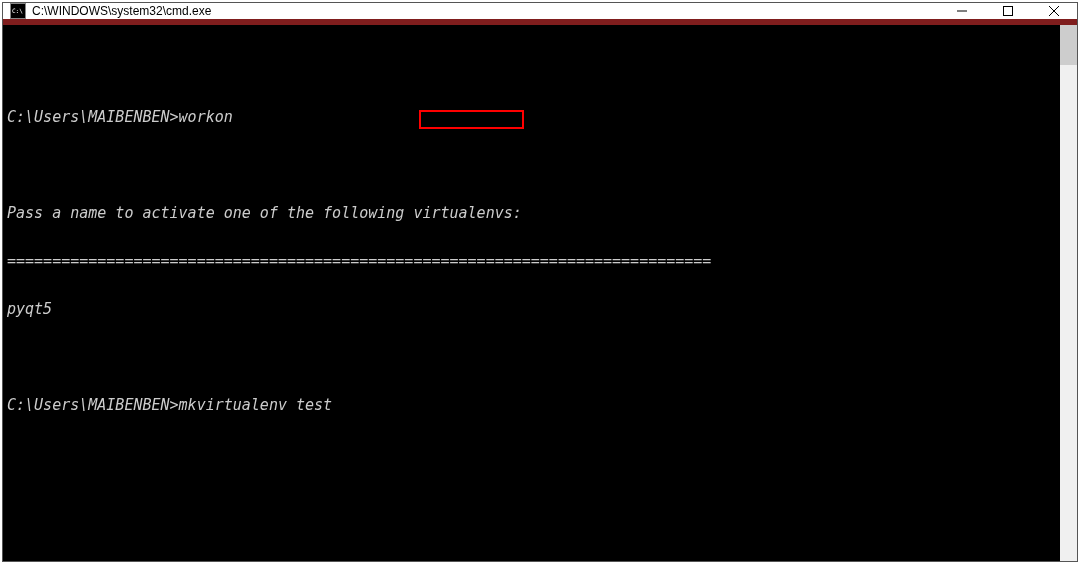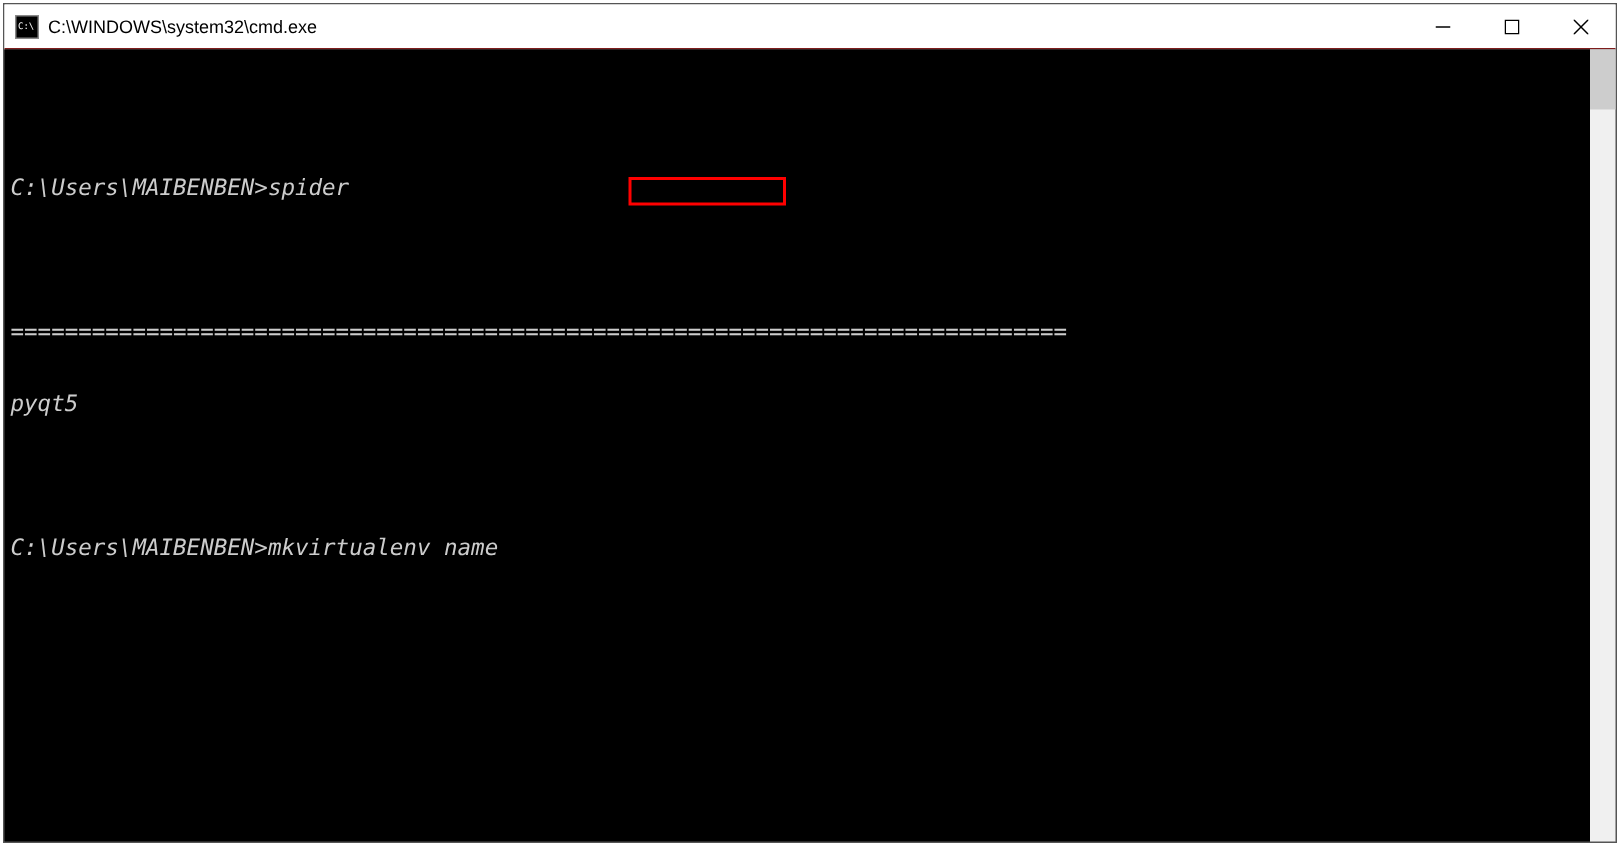--- a/index.html
+++ b/index.html
@@ -23,21 +23,21 @@
       border: 1px solid #555;
       background: #fff;
       display: flex;
       flex-direction: column;
     }
     .titlebar {
       height: 30px;
       background: #fff;
       display: flex;
       align-items: center;
-      border-bottom: 1px solid #7f1d1d;
+      border-bottom: 6px solid #7f1d1d;
     }
     .titlebar-icon {
       width: 16px;
       height: 16px;
       margin-left: 7px;
       margin-right: 6px;
       background: #000;
       position: relative;
       border: 1px solid #888;
     }
@@ -138,26 +138,27 @@
         <svg viewBox="0 0 10 10">
             <line x1="0" y1="0" x2="10" y2="10" stroke="#000" stroke-width="1"></line>
             <line x1="10" y1="0" x2="0" y2="10" stroke="#000" stroke-width="1"></line>
           </svg>
       </div>
     </div>
   </div>
   <div class="terminal-container">
     <div class="terminal">
       <div class="blank-line"></div>
-      <div class="line"><span>C:\Users\MAIBENBEN&gt;</span><span>spider</span></div>
+      <div class="line"><span>C:\Users\MAIBENBEN&gt;</span><span>workon</span></div>
       <div class="blank-line"></div>
+      <div class="line"><span>Pass a name to activate one of the following </span><span>virtualenvs</span><span>:</span></div>
       <div class="line">==============================================================================</div>
       <div class="line">pyqt5</div>
       <div class="blank-line"></div>
-      <div class="line"><span>C:\Users\MAIBENBEN&gt;</span><span>mkvirtualenv name</span></div>
+      <div class="line"><span>C:\Users\MAIBENBEN&gt;</span><span>mkvirtualenv test</span></div>
       
       
       
       
       
       
       <div class="highlight-box" style="left: 416px; top: 85px; width: 105px; height: 19px;"></div>
     </div>
     <div class="scrollbar">
       <div class="scroll-thumb"></div>

